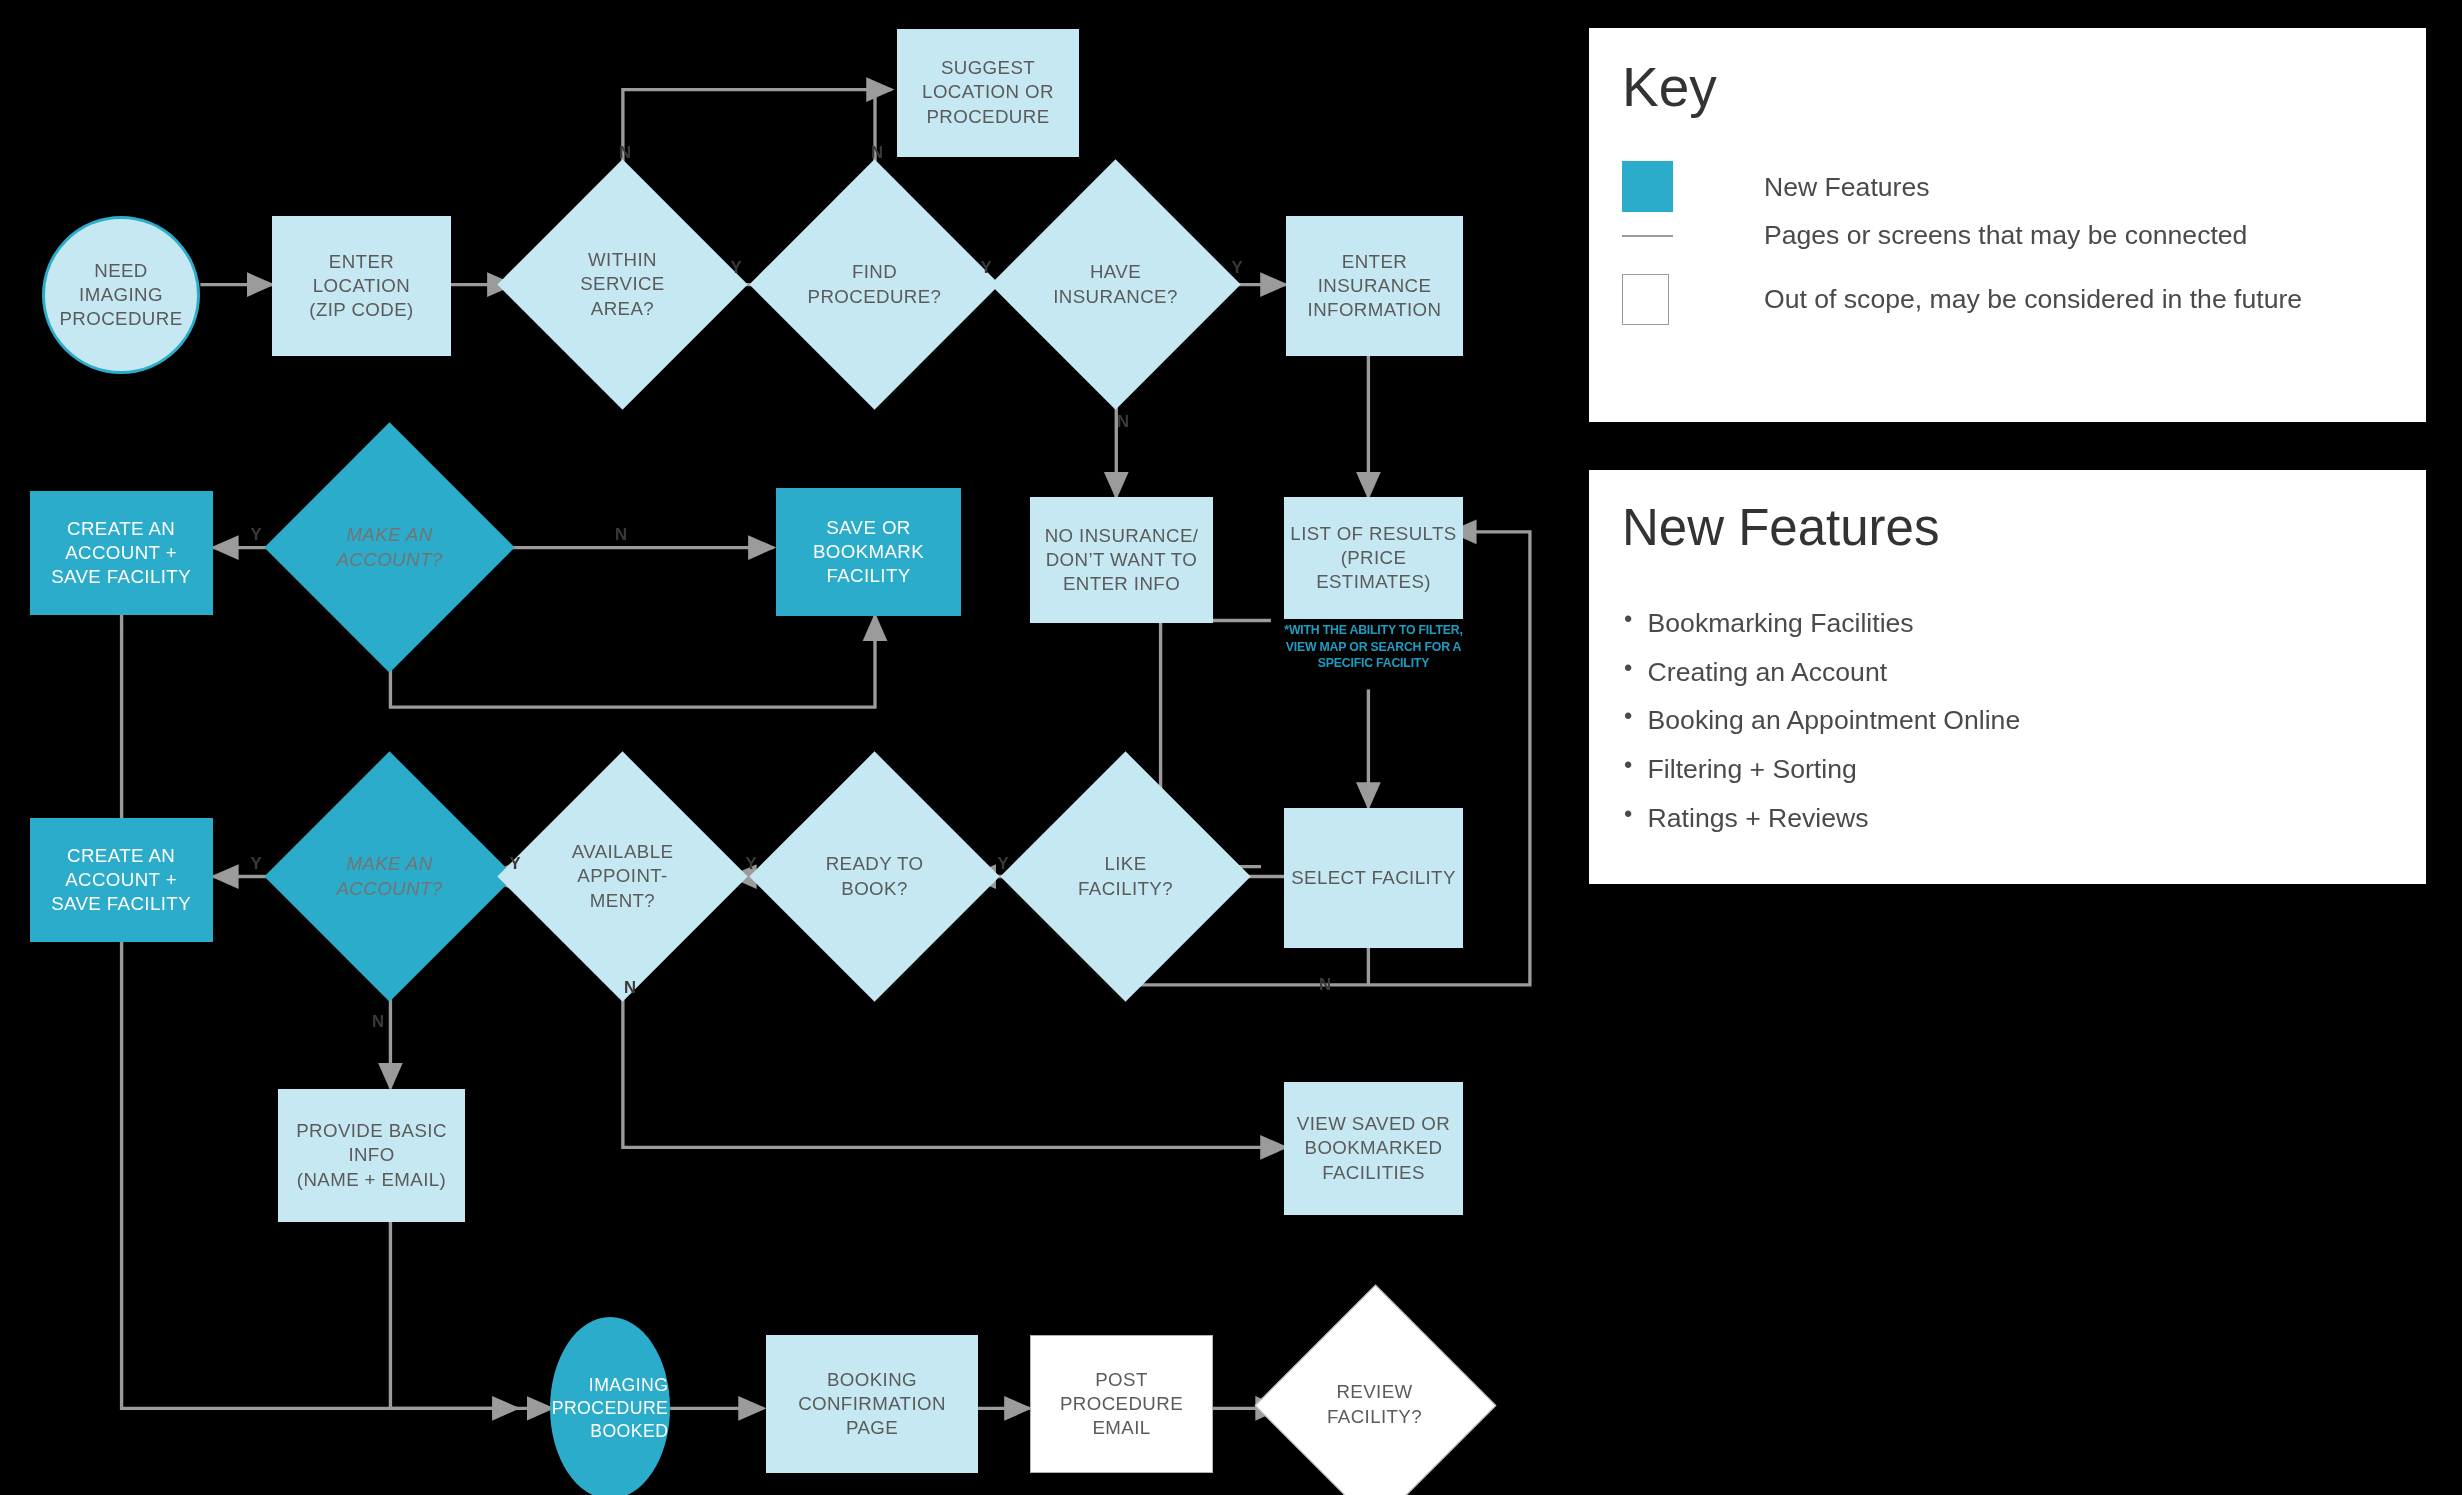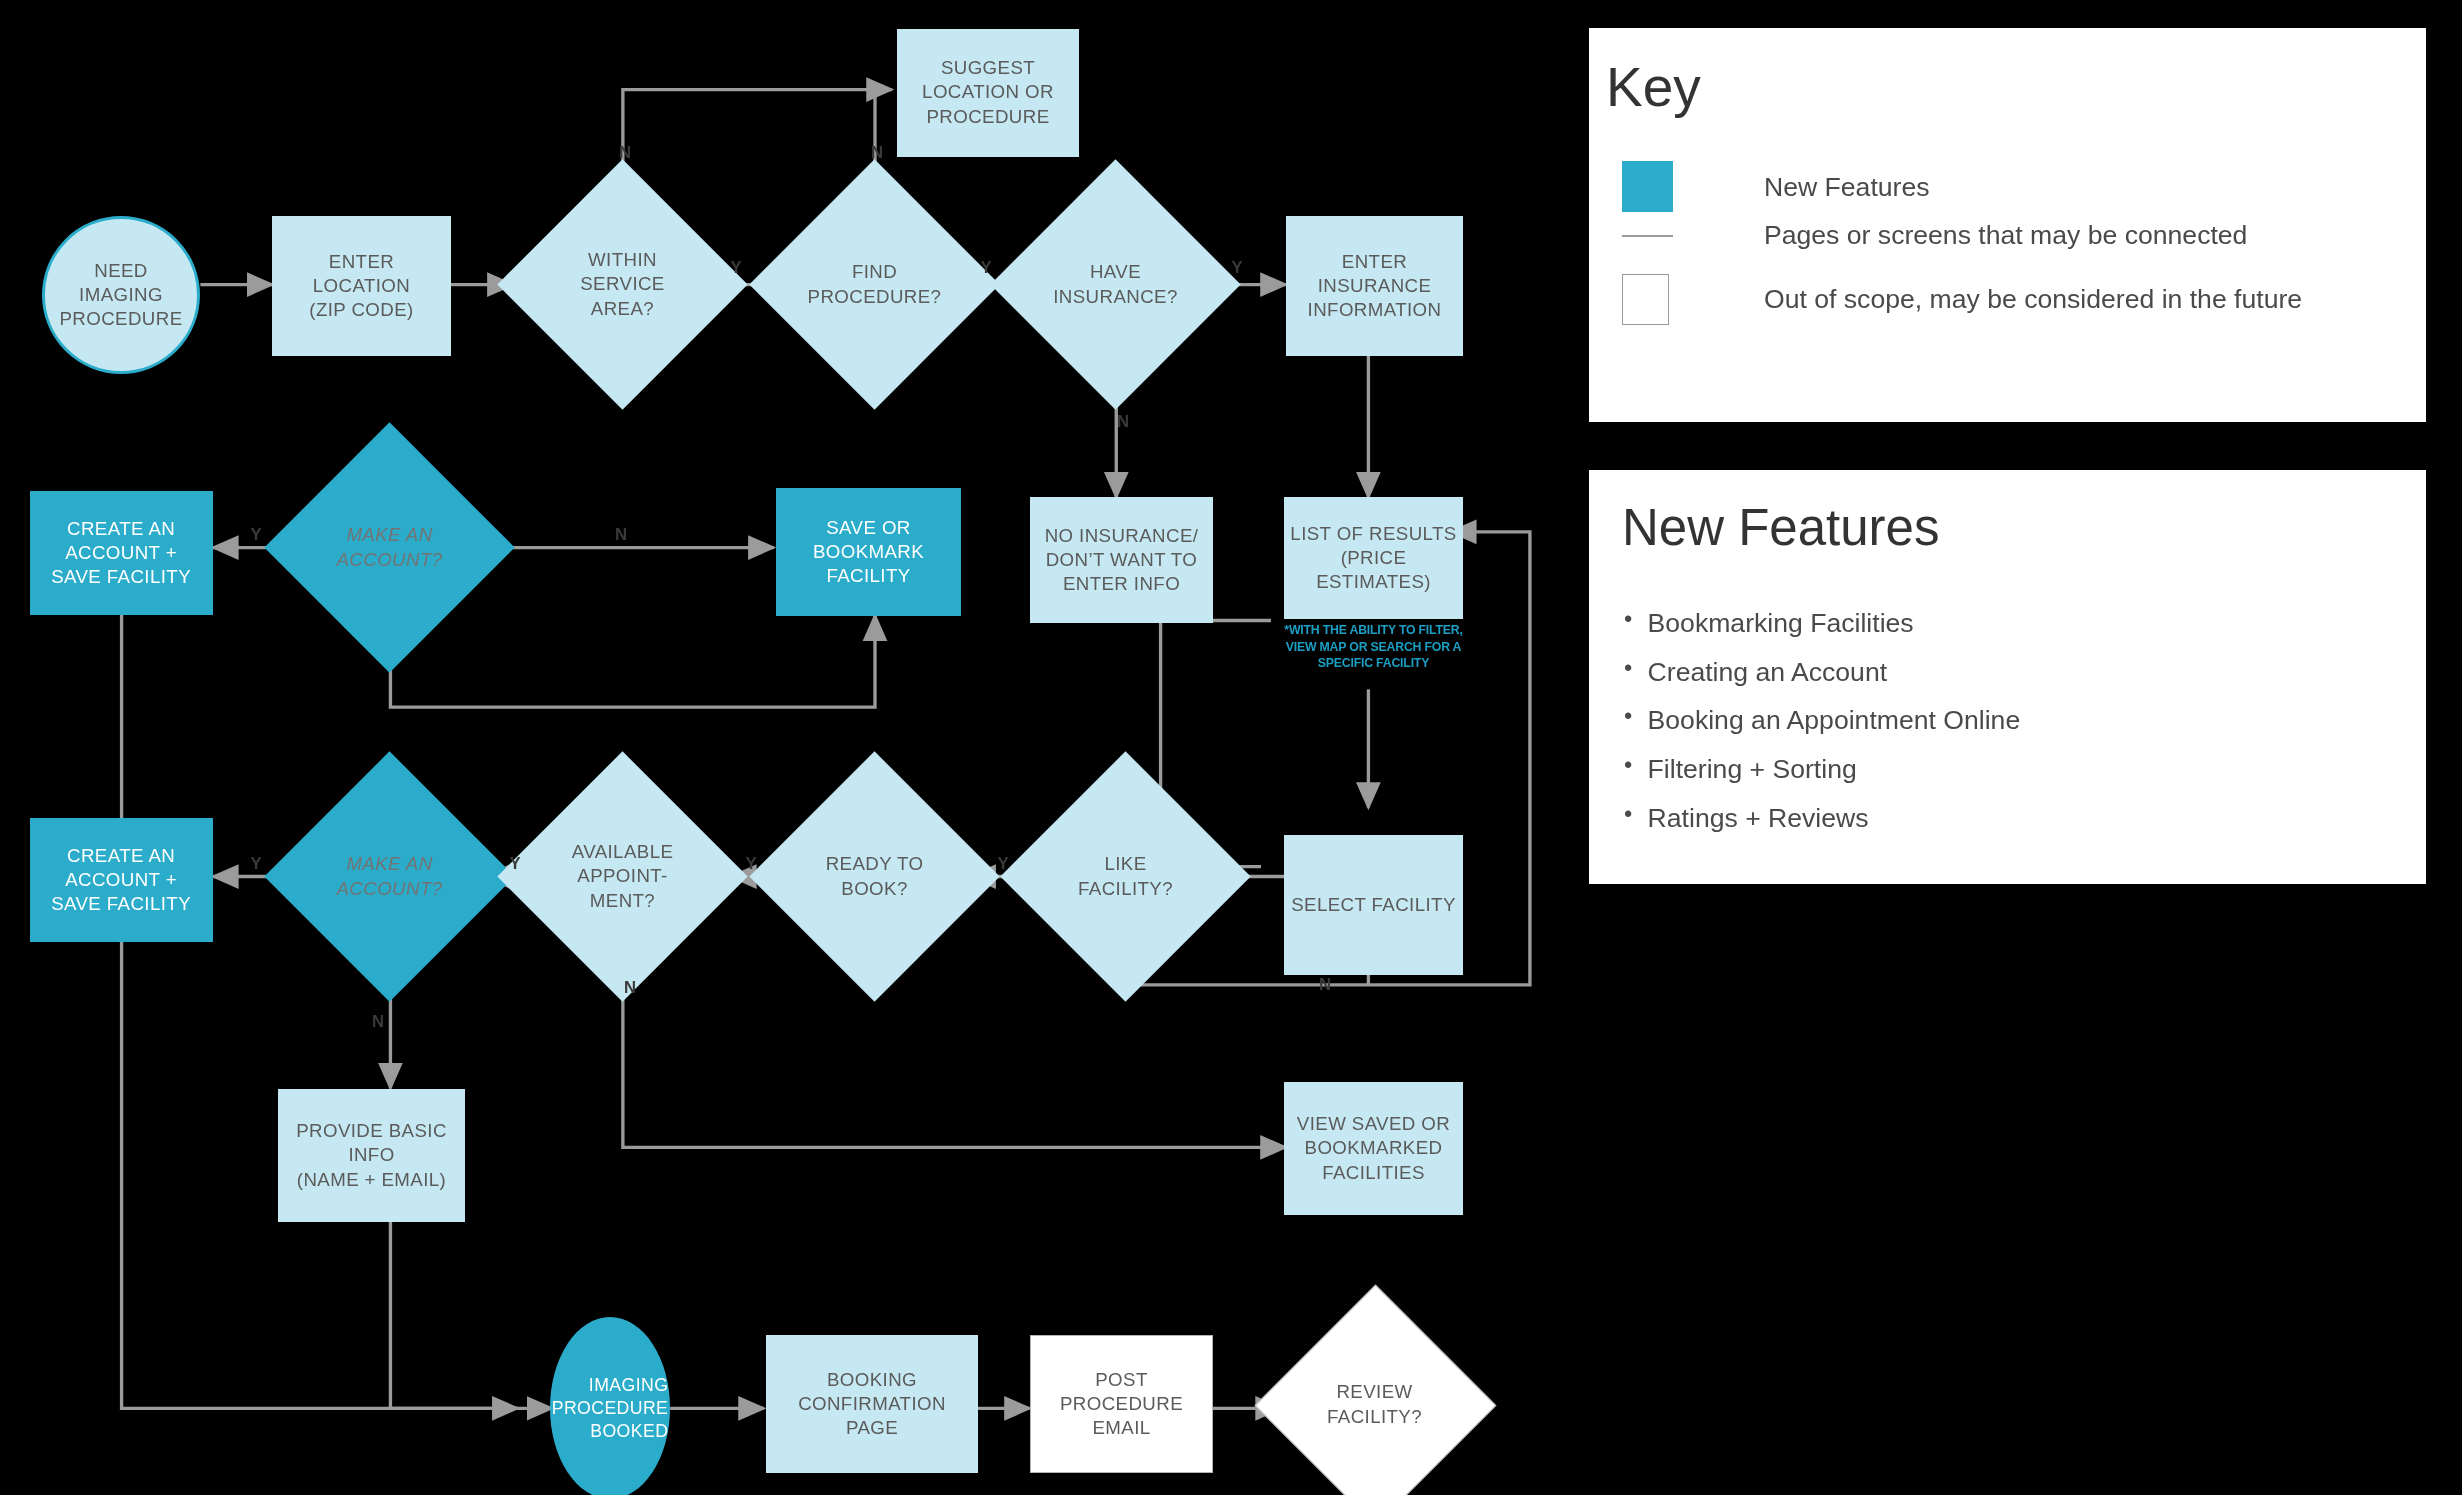--- a/index.html
+++ b/index.html
@@ -221,21 +221,21 @@
 APPOINT-
 MENT?</span>
   </div>
 
   <div class="node dia" style="left:1037px;top:788px;width:177px;height:177px;">
     <div class="shape"></div>
     <span class="lbl" style="white-space:pre-line;">LIKE
 FACILITY?</span>
   </div>
 
-  <div class="node rect" style="left:1284px;top:808px;width:179px;height:140px;margin-top:27px;">
+  <div class="node rect" style="left:1284px;top:808px;width:179px;height:140px;">
     <span class="lbl" style="white-space:pre-line;">SELECT FACILITY</span>
   </div>
 
   <div class="node rect" style="left:278px;top:1089px;width:187px;height:133px;">
     <span class="lbl" style="white-space:pre-line;">PROVIDE BASIC
 INFO
 (NAME + EMAIL)</span>
   </div>
 
   <div class="node rect" style="left:1284px;top:1082px;width:179px;height:133px;">
@@ -281,21 +281,21 @@
   <span class="elabel" style="left:256px;top:864px;">Y</span>
   <span class="elabel" style="left:378px;top:1022px;">N</span>
 
   <span class="elabel" style="left:515px;top:864px;">Y</span>
   <span class="elabel" style="left:630px;top:988px;">N</span>
   <span class="elabel" style="left:751px;top:864px;">Y</span>
   <span class="elabel" style="left:1003px;top:864px;">Y</span>
   <span class="elabel" style="left:1325px;top:985px;">N</span>
 
   <div class="panel" style="left:1589px;top:27.6px;width:837px;height:394px;">
-    <div class="panel-title" style="position:absolute;left:17px;top:27.6px;font-size:55px;">Key</div>
+    <div class="panel-title" style="position:absolute;left:33px;top:27.6px;font-size:55px;">Key</div>
 
     <div class="key-row" style="left:33px;top:133px;">
       <span class="swatch-fill"></span>
     </div>
     <div class="key-label-col key-text" style="left:175px;top:144px;">New Features</div>
 
     <div class="key-row" style="left:33px;top:183px;height:51px;">
       <span class="swatch-line"></span>
     </div>
     <div class="key-label-col key-text" style="left:175px;top:192px;">Pages or screens that may be connected</div>

